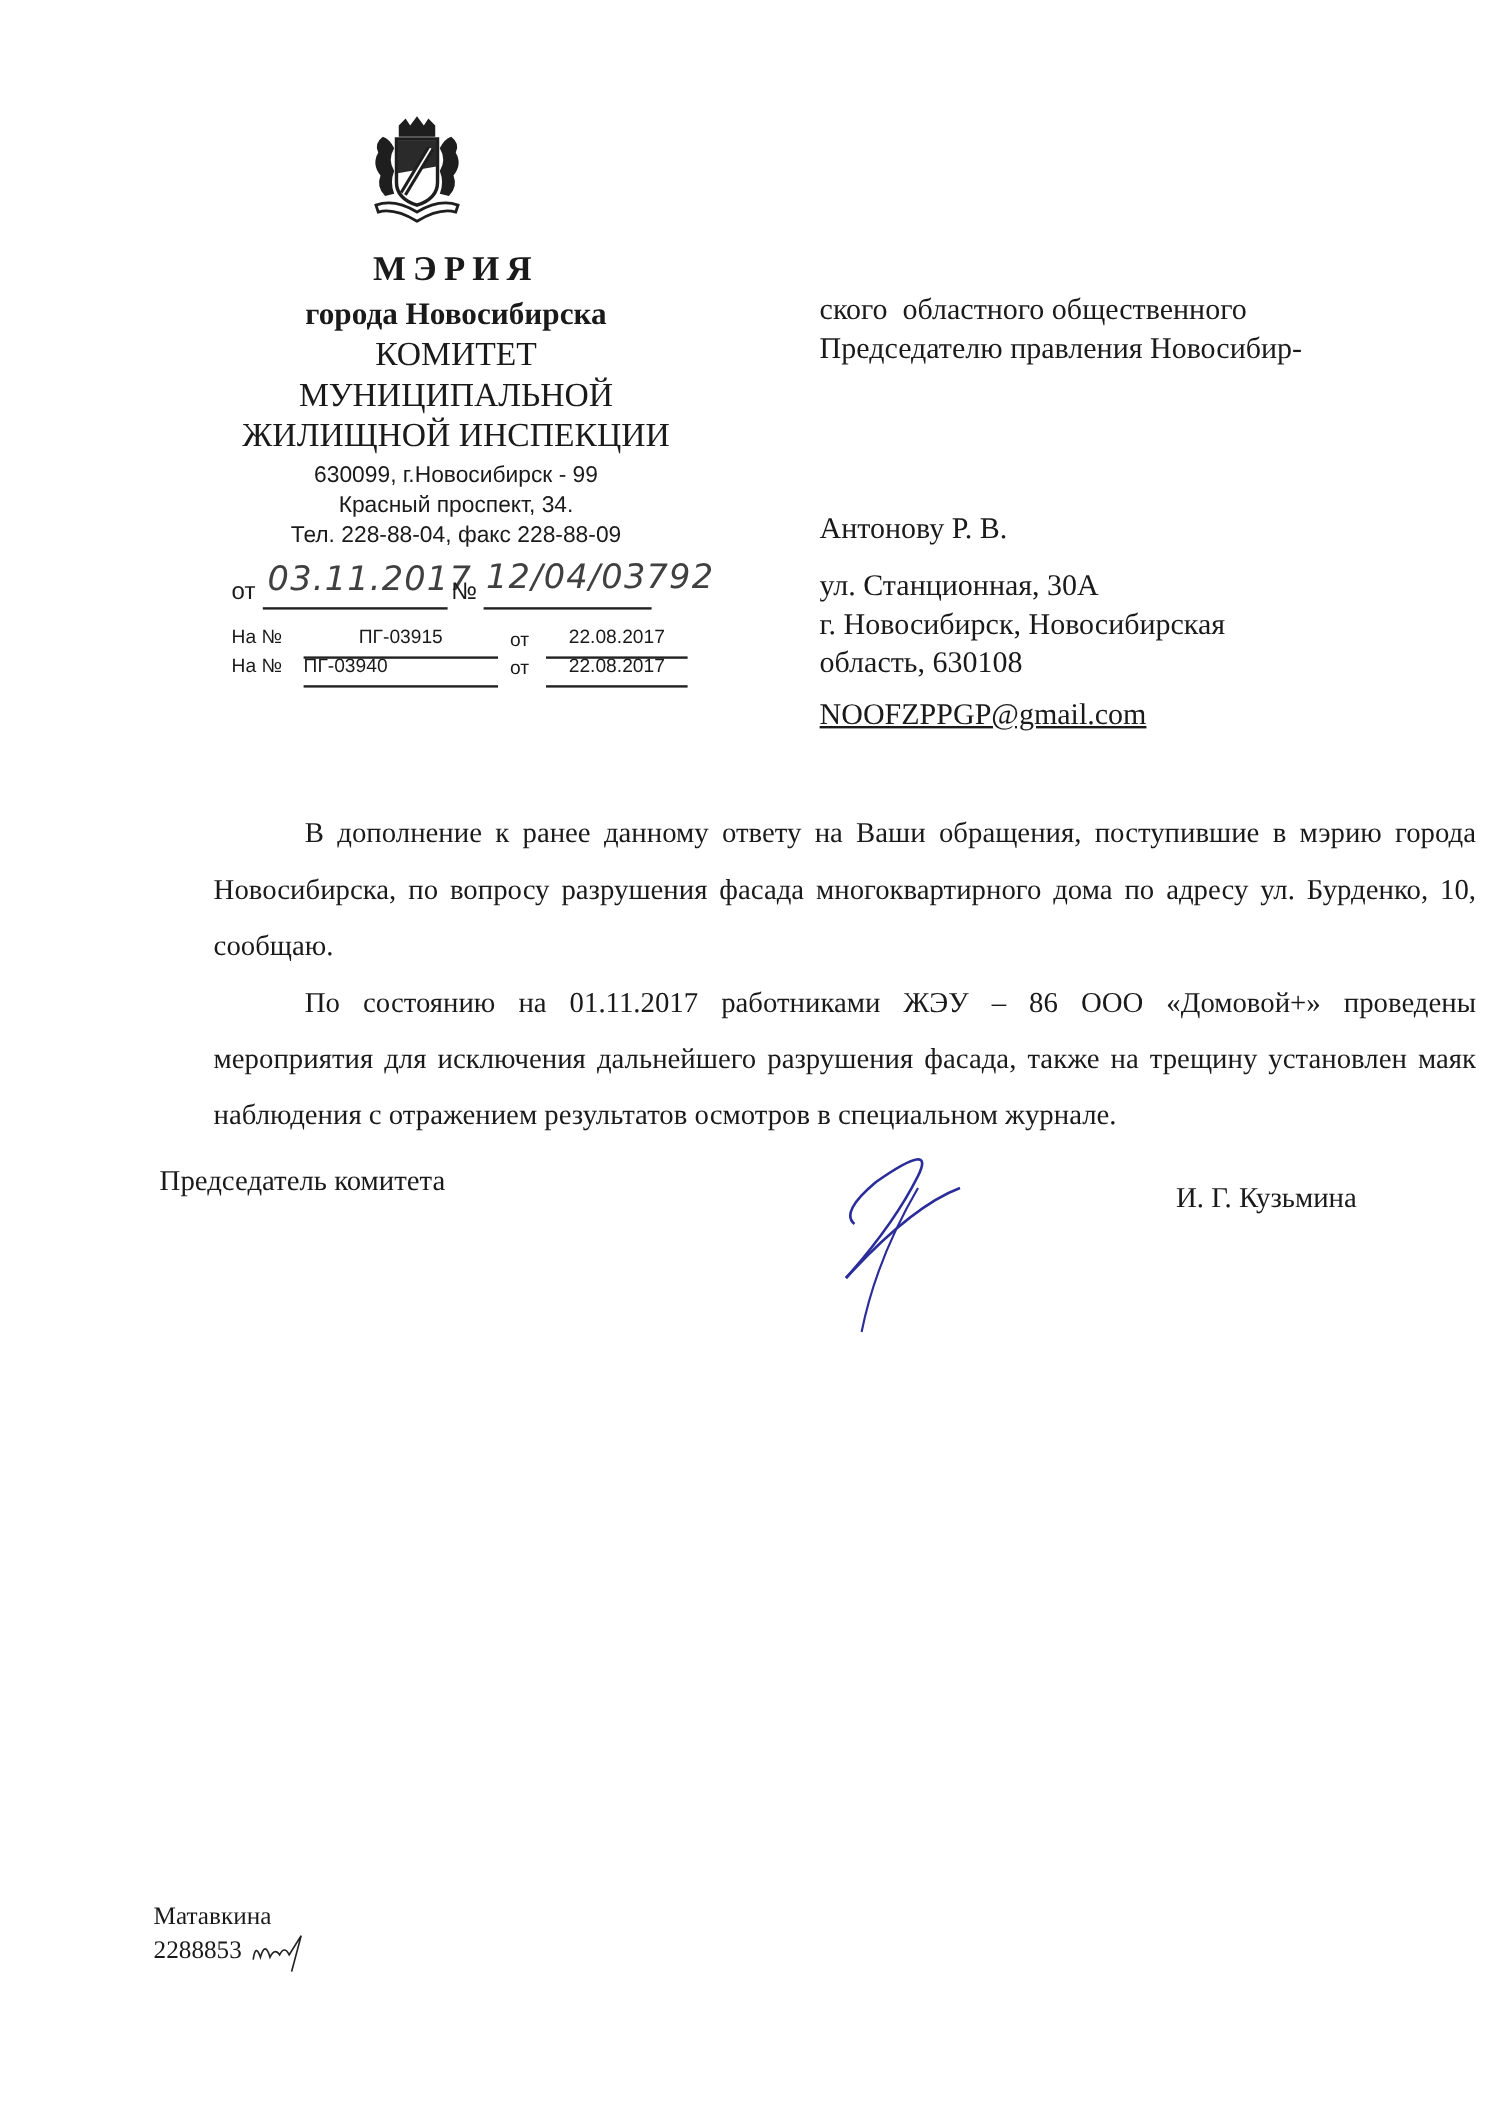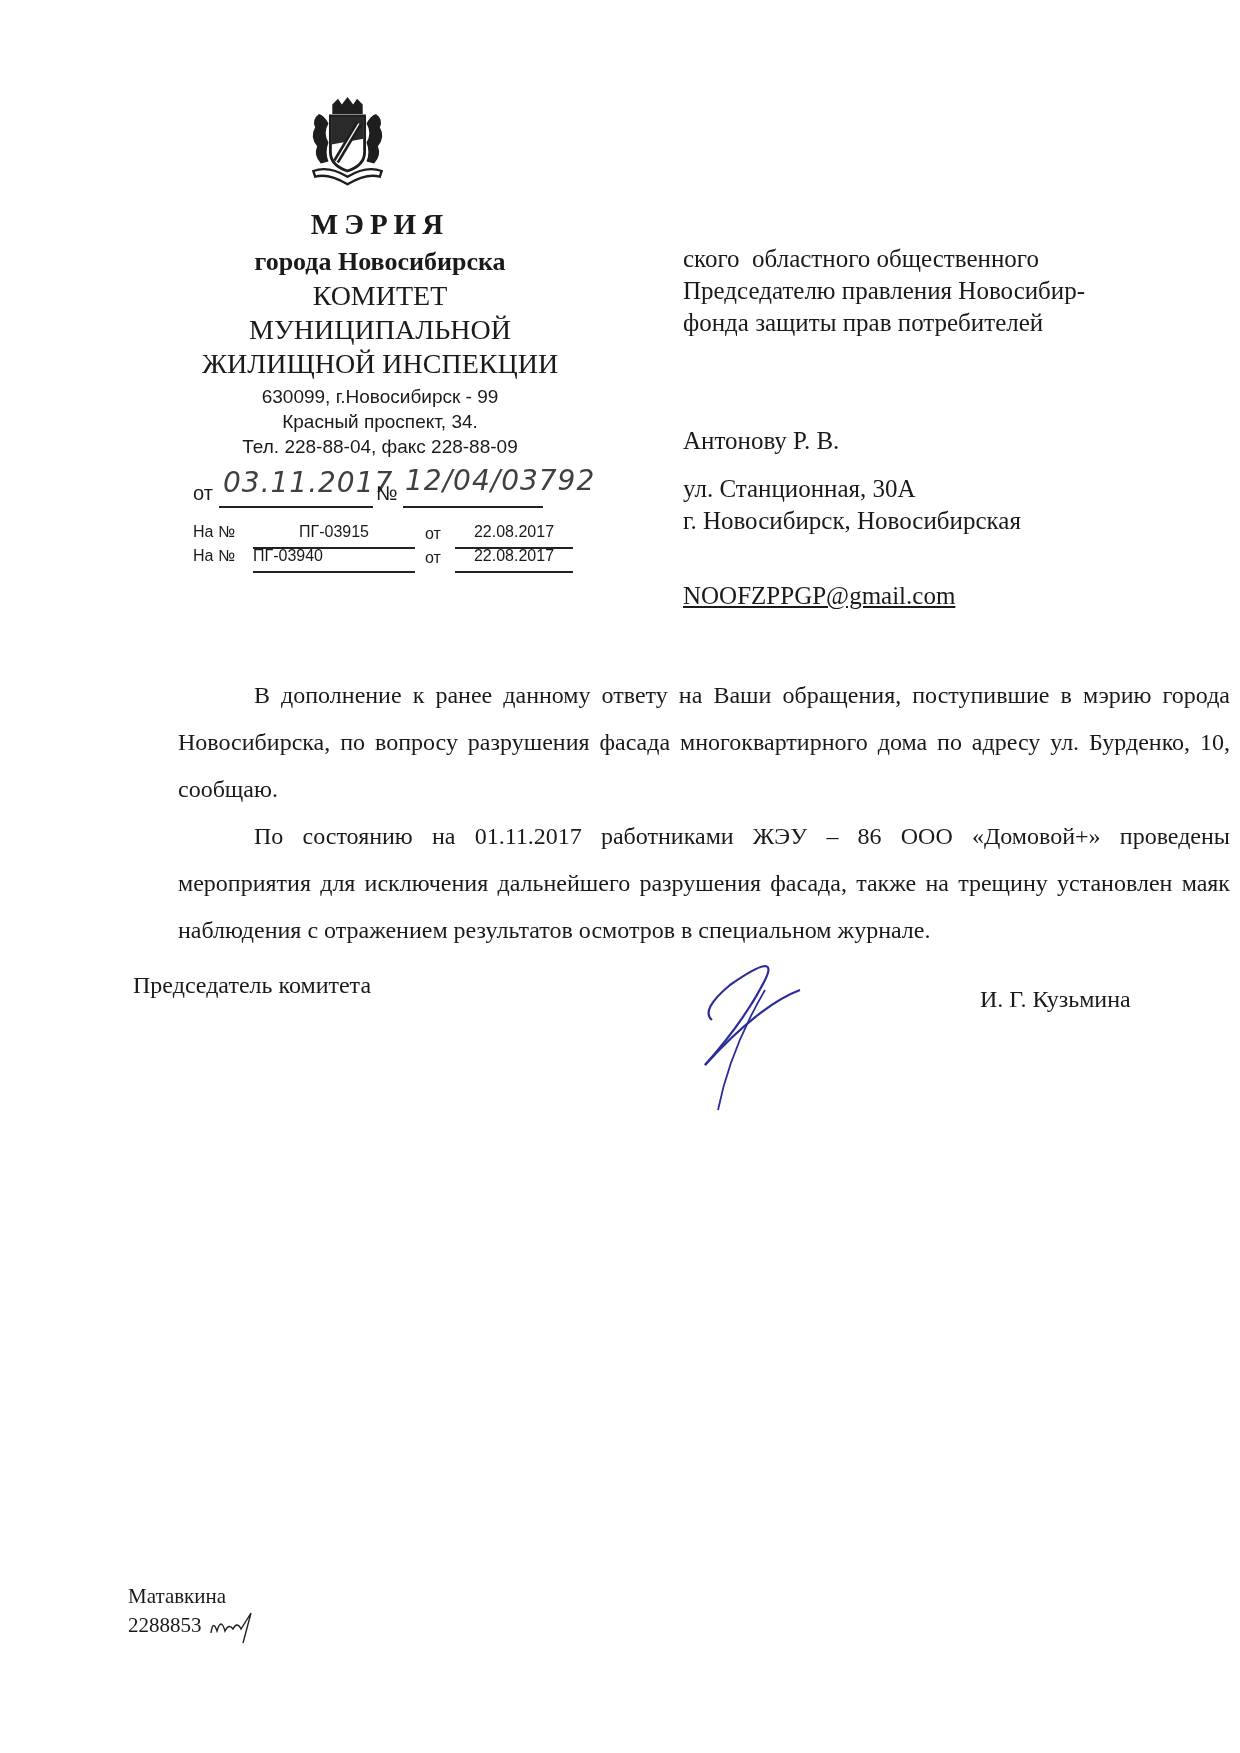--- a/index.html
+++ b/index.html
@@ -97,26 +97,26 @@
 <div id="ref-2" class="abs ref sans">
   <span class="abs" style="left:0; top:0;">На №</span>
   <span class="ul" style="left:60px; top:0; width:162px; height:24px; text-align:left;">ПГ-03940</span>
   <span class="abs" style="left:232px; top:2px;">от</span>
   <span class="ul" style="left:262px; top:0; width:118px; height:24px; text-align:center;">22.08.2017</span>
 </div>
 
 <div id="rcp-org" class="abs rcp serif">
   <div style="white-space:pre;">ского  областного общественного</div>
   <div>Председателю правления Новосибир-</div>
-  <div>фонда защиты прав потребителей</div>
 </div>
 <div id="rcp-name" class="abs rcp serif">Антонову Р. В.</div>
 <div id="rcp-addr" class="abs rcp serif">
   <div>ул. Станционная, 30А</div>
   <div>г. Новосибирск, Новосибирская</div>
+  <div>область, 630108</div>
 </div>
 <div id="rcp-email" class="abs rcp serif">NOOFZPPGP@gmail.com</div>
 
 <div id="body" class="abs serif">
   <p>В дополнение к ранее данному ответу на Ваши обращения, поступившие в мэрию города Новосибирска, по вопросу разрушения фасада многоквартирного дома по адресу ул. Бурденко, 10, сообщаю.</p>
   <p>По состоянию на 01.11.2017 работниками ЖЭУ – 86 ООО «Домовой+»  проведены мероприятия для исключения дальнейшего разрушения фасада, также на трещину установлен маяк наблюдения с отражением результатов осмотров в специальном журнале.</p>
 </div>
 
 <div id="sig-title" class="abs serif">Председатель комитета</div>
 <svg id="signature" class="abs" viewBox="0 0 150 160">

